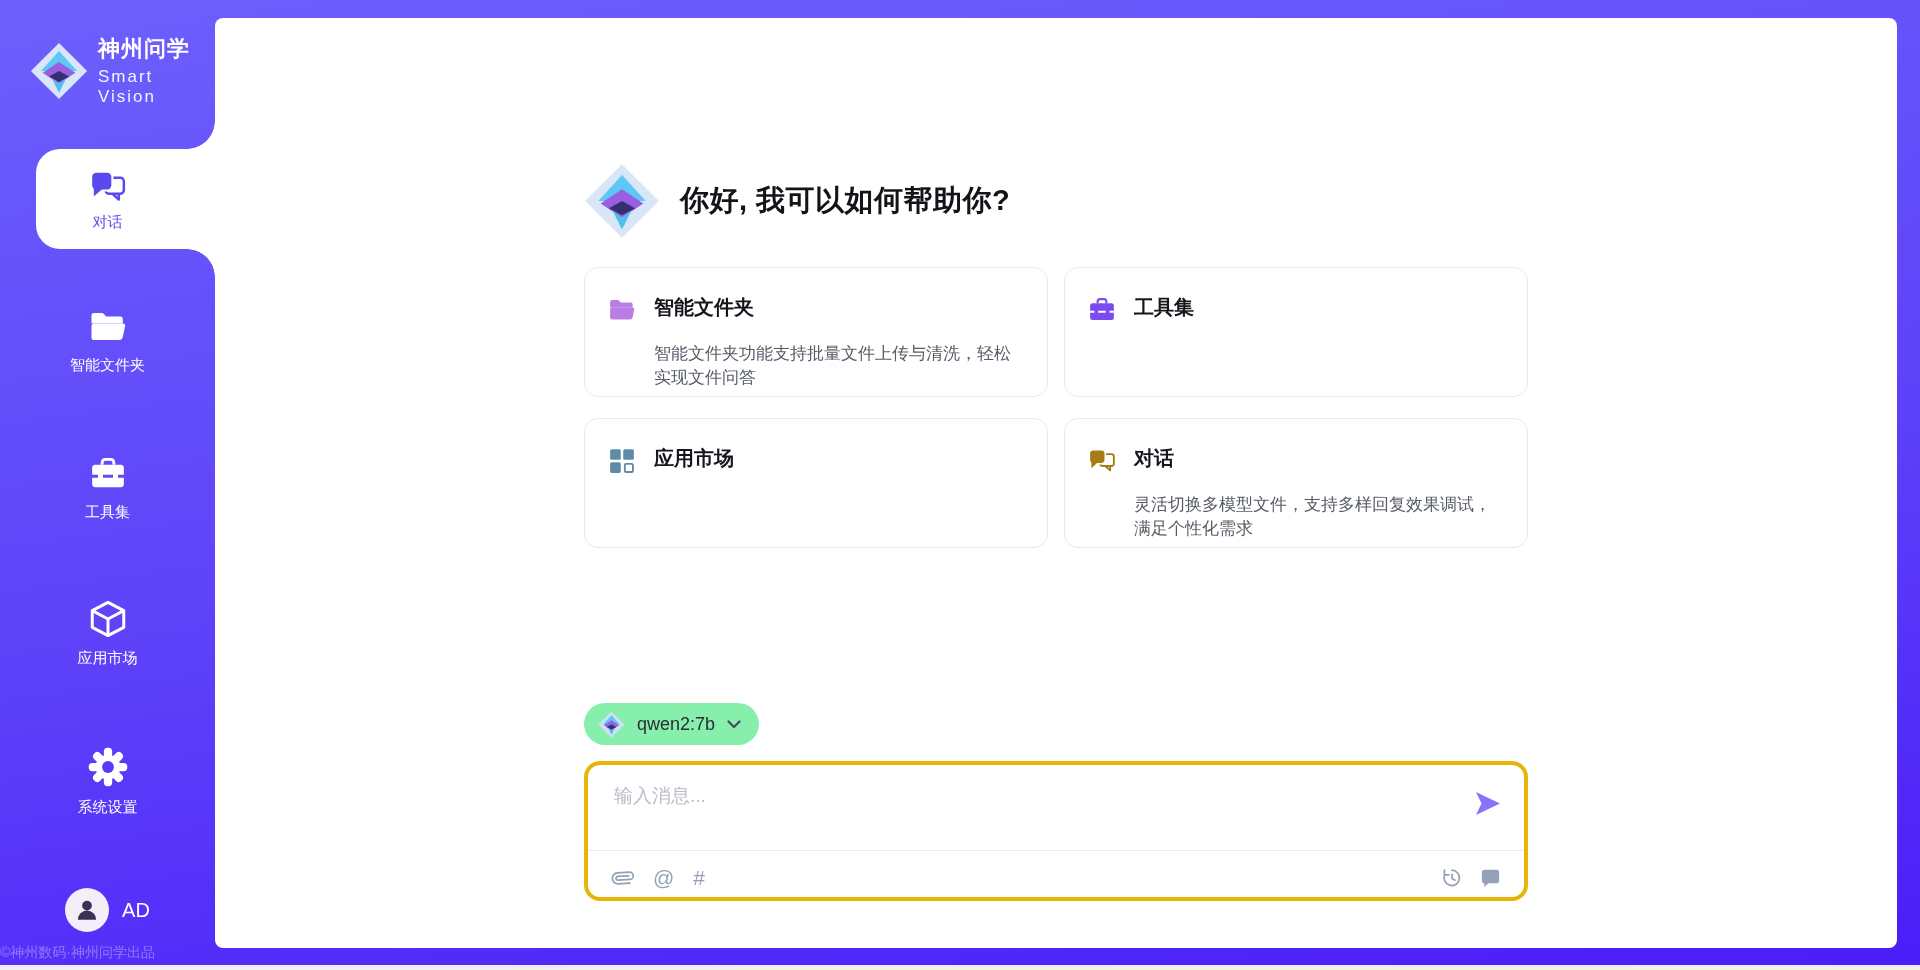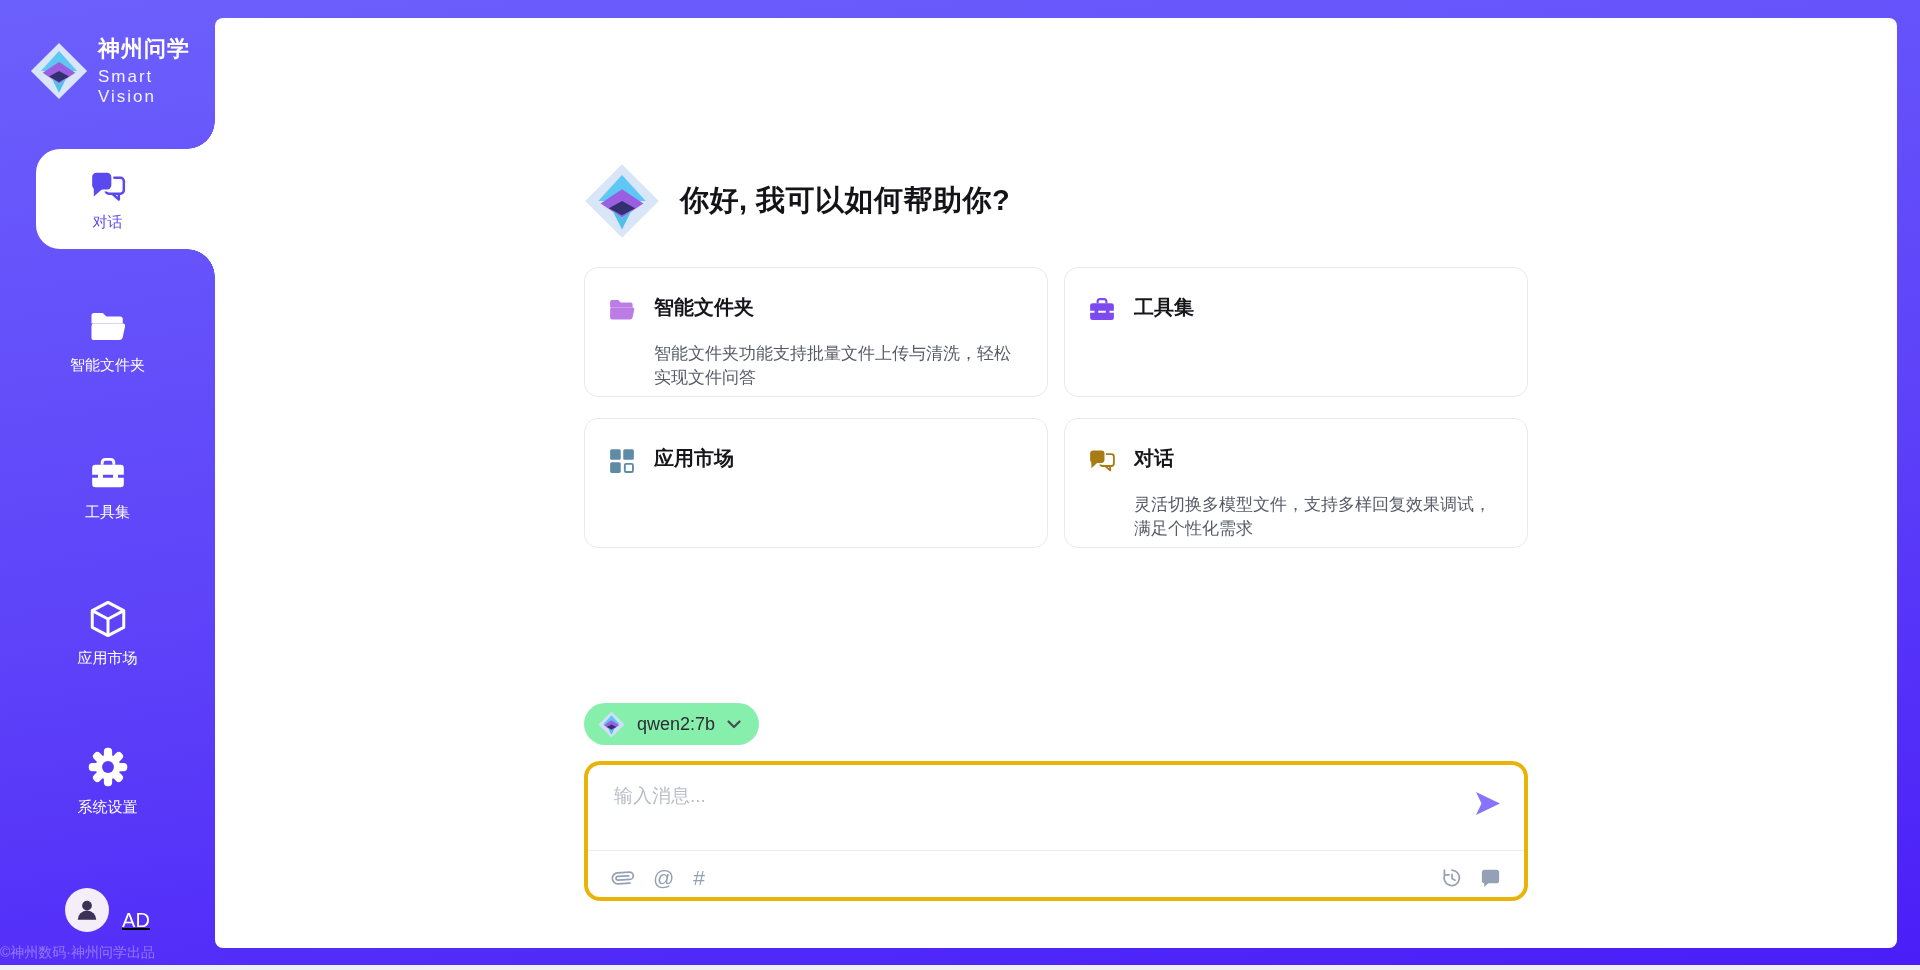--- a/index.html
+++ b/index.html
@@ -23,21 +23,21 @@
 
   .nav-item.active { top:133px; height:100px; justify-content:center; }
   .bubble { position:absolute; left:36px; right:0; top:0; height:100px; background:#fff; border-radius:24px 0 0 24px; }
   .bubble::before, .bubble::after { content:""; position:absolute; right:0; width:28px; height:28px; }
   .bubble::before { top:-28px; background:radial-gradient(circle 28px at 0 0, transparent 27.5px, #fff 28px); }
   .bubble::after  { bottom:-28px; background:radial-gradient(circle 28px at 0 100%, transparent 27.5px, #fff 28px); }
   .nav-item.active .nav-content { position:relative; display:flex; flex-direction:column; align-items:center; }
   .nav-item.active .nav-label { color:#5b49f0; margin-top:6px; }
 
   
-  .user-block { position:absolute; left:0; width:215px; top:872px; display:flex; align-items:flex-end; justify-content:center; gap:13px; cursor:pointer;text-decoration:underline; }
+  .user-block { position:absolute; left:0; width:215px; top:872px; display:flex; align-items:center; justify-content:center; gap:13px; cursor:pointer; }
   .avatar { width:44px; height:44px; border-radius:50%; background:#f3eef8; display:flex; align-items:center; justify-content:center; }
   .user-name { font-size:20px; color:#fff; }
   .copyright { position:absolute; left:0; width:215px; top:928px; text-align:left; font-size:14px; color:rgba(255,255,255,.35); }
 
   
   .main-panel {
     position:absolute; left:215px; top:18px; width:1682px; height:930px;
     background:#fff; border-radius:8px; overflow:hidden;
   }
   .content { width:944px; margin:0 auto; padding-top:145px; }

